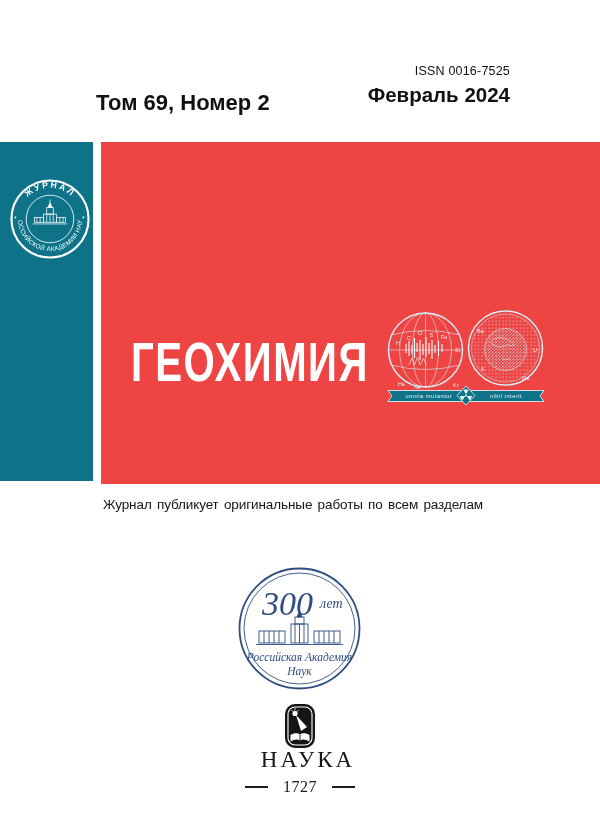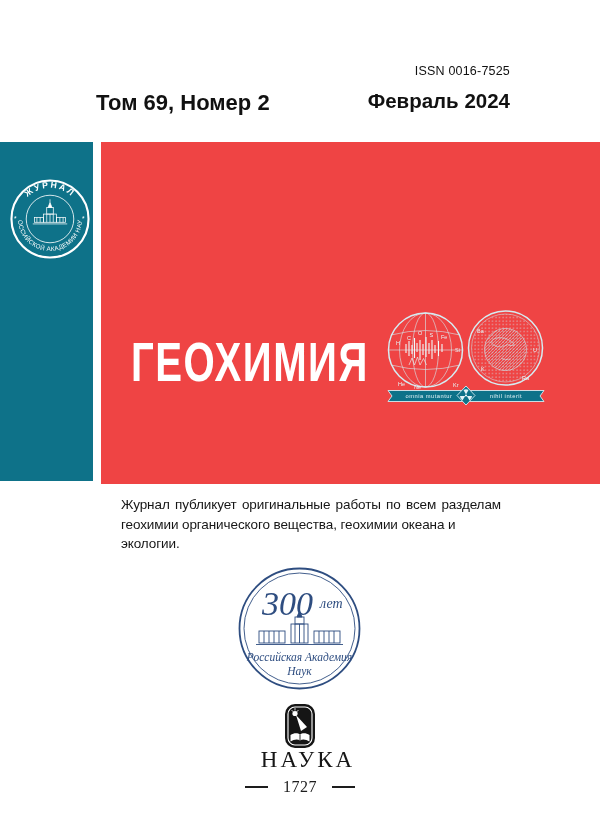--- a/index.html
+++ b/index.html
@@ -1,29 +1,29 @@
 <!DOCTYPE html>
 <html><head>
 <meta charset="utf-8">
 <style>
   html,body{margin:0;padding:0;background:#fff;}
   .page{position:relative;width:600px;height:835px;background:#ffffff;overflow:hidden;
         font-family:"Liberation Sans",sans-serif;color:#111;}
   .abs{position:absolute;}
   .issn{top:64px;right:90px;font-size:12.5px;letter-spacing:0.2px;}
   .volume{top:83px;left:96px;font-size:22px;font-weight:700;margin-top:7px;}
-  .date{top:89px;right:90px;font-size:20.5px;font-weight:700;}
+  .date{top:83px;right:90px;font-size:20.5px;font-weight:700;}
   .strip{left:0;top:142px;width:93px;height:339px;background:#0e7289;}
   .mainblock{left:101px;top:142px;width:499px;height:342px;background:#ef4444;}
   .title{left:30px;top:193px;color:#fff;font-weight:700;font-size:55px;line-height:1;
          letter-spacing:2px;transform:scaleX(0.73);transform-origin:left top;white-space:nowrap;}
   .ran-badge{left:9px;top:36px;width:82px;height:82px;}
   .globes{left:282px;top:164px;width:166px;height:100px;}
   .desc{left:103px;top:495px;width:380px;font-size:13.5px;line-height:19.5px;color:#161616;
-        letter-spacing:-0.1px;margin-left:18px;}
+        letter-spacing:-0.1px;}
   .desc .just{text-align:justify;text-align-last:justify;}
   .badge300{left:236px;top:565px;width:127px;height:127px;}
   .nauka-emblem{left:284px;top:703px;width:32px;height:46px;}
   .nauka-name{top:747px;left:8px;width:100%;text-align:center;
               font-family:"Liberation Serif",serif;font-size:23px;letter-spacing:3px;color:#161616;}
   .year-row{top:779px;left:0;width:100%;display:flex;align-items:center;justify-content:center;}
   .dash{display:inline-block;width:23px;height:2px;background:#1d1d1d;}
   .year-text{font-family:"Liberation Serif",serif;font-size:16px;letter-spacing:0.5px;
              color:#1d1d1d;margin:0 15px;line-height:1;}
   svg text{font-family:"Liberation Sans",sans-serif;}
@@ -149,21 +149,20 @@
           <path d="M0,-2 L5,-11 A11,11 0 0 0 -5,-11 Z" transform="rotate(120)"></path>
           <path d="M0,-2 L5,-11 A11,11 0 0 0 -5,-11 Z" transform="rotate(240)"></path>
           <circle r="2.2"></circle>
         </g>
       </g>
     </svg>
   </div>
 
   <div class="abs desc">
     <div class="just">Журнал публикует оригинальные работы по всем разделам</div>
-    <div>геохимии органического вещества, геохимии океана и экологии.</div>
   </div>
 
   <svg class="abs badge300" viewBox="0 0 127 127">
     <circle cx="63.5" cy="63.5" r="60" fill="none" stroke="#2e4d80" stroke-width="1.8"></circle>
     <circle cx="63.5" cy="63.5" r="55.5" fill="none" stroke="#2e4d80" stroke-width="0.9"></circle>
     <text x="26" y="50" font-size="34" font-style="italic" class="serif" fill="#2e4d80">300</text>
     <text x="84" y="43" font-size="14" font-style="italic" class="serif" fill="#2e4d80">лет</text>
     <g stroke="#2e4d80" stroke-width="0.9" fill="none">
       <line x1="63.5" y1="42" x2="63.5" y2="46"></line>
       <path d="M63.5,46 L61,52 L66,52 Z" fill="#2e4d80"></path>

